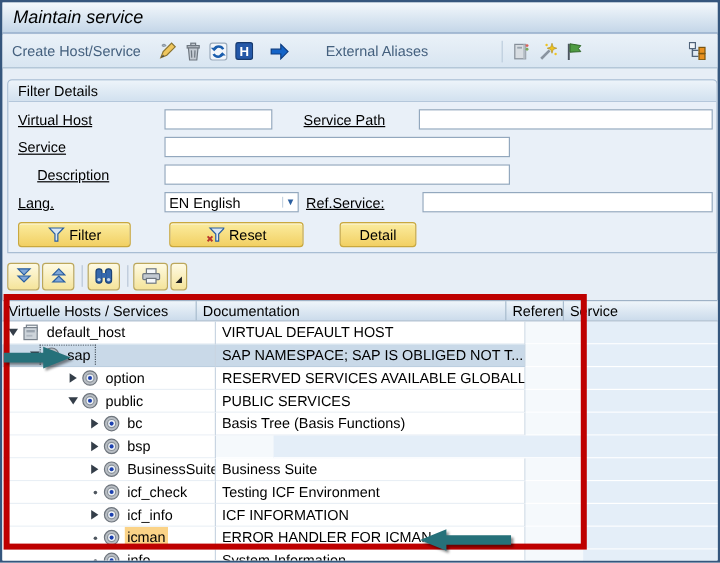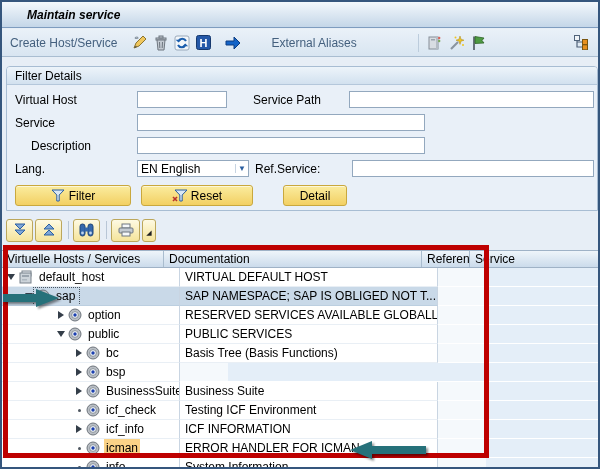--- a/index.html
+++ b/index.html
@@ -5,40 +5,40 @@
   * { margin:0; padding:0; box-sizing:border-box; }
   html,body { background:#fff; }
   body { font-family:"Liberation Sans", sans-serif; font-size:12px; color:#000; }
   .app { position:relative; width:600px; height:469px; border:2px solid #35567D;
          background:#E7EEF6; overflow:hidden; }
 
   
   .titlebar { position:absolute; left:0; top:0; right:0; height:26px;
               background:linear-gradient(#F3F8FC,#C4D6E8);
               border-bottom:1px solid #7E9CBF; display:flex; align-items:center; }
-  .titlebar .title { font-size:12px; font-weight:bold; font-style:italic; padding-left:9px;margin-left:16px; }
+  .titlebar .title { font-size:15px; font-weight:normal; font-style:italic; padding-left:9px; }
 
   
   .app-toolbar { position:absolute; left:0; top:27px; right:0; height:28px;
                  background:linear-gradient(#EAF1F8,#D8E5F1);
                  border-bottom:1px solid #A9BDD1; display:flex; align-items:center; }
   .tb-text { color:#44607E; white-space:nowrap;margin-left:28px; }
   .tb-btn { display:flex; align-items:center; gap:2px; cursor:default; padding:0 3px; }
   .tb-ico { display:inline-block; line-height:0; }
   .tb-sep { width:1px; height:18px; background:#BCCCDC; margin:0 4px; }
   .spacer { flex:1; }
 
   
   .filter-group { position:absolute; left:4px; top:64px; width:592px; height:145px;
                   border:1px solid #A8BDD3; border-radius:4px 4px 0 0; background:#E9F0F8; }
   .fg-header { height:18px; line-height:18px; padding-left:8px;
                background:linear-gradient(#EDF4FA,#D2E1EF);
                border-bottom:1px solid #B4C7DB; border-radius:3px 3px 0 0; }
   .fg-body { position:relative; height:125px; }
-  .flabel { position:absolute; white-space:nowrap; }
+  .flabel { position:absolute; white-space:nowrap;text-decoration:underline; }
   .finput { position:absolute; height:17px; border:1px solid #93A8BE; background:#fff;
             font-family:"Liberation Sans",sans-serif; font-size:12px; padding:0 3px; }
   .dropdown { position:absolute; height:17px; border:1px solid #93A8BE; background:#fff;
               display:flex; align-items:center; }
   .dropdown .dd-val { flex:1; padding-left:3px; }
   .dd-arrow { width:13px; text-align:center; color:#2B5FA0; font-size:8px;
               border-left:1px solid #C7D4E2; }
   .ybtn { position:absolute; height:21px; border:1px solid #C9A83E; border-radius:3px;
           background:linear-gradient(#FBEC9F,#F2D063); display:flex; align-items:center;
           justify-content:center; gap:4px; font-size:12px; cursor:default;
@@ -208,21 +208,21 @@
       <input class="finput" style="left: 130px; top: 52px; width: 288px;" type="text" value="">
 
       <span class="flabel" style="left:8px; top:77px">Lang.</span>
       <div class="dropdown" style="left:130px; top:75px; width:112px">
         <span class="dd-val">EN English</span>
         <span class="dd-arrow">▼</span>
       </div>
       <span class="flabel" style="left:248px; top:77px">Ref.Service:</span>
       <input class="finput" style="left: 345px; top: 75px; width: 242px;" type="text" value="">
 
-      <button class="ybtn" style="left:8px; top:100px; width:116px">
+      <button class="ybtn" style="left:8px; top:100px; width:94px">
         <span class="tb-ico">
           <svg width="14" height="13" viewBox="0 0 14 13">
             <path d="M1 1 L13 1 L8.2 6 L8.2 12 L5.8 12 L5.8 6 Z" fill="#D9E7F4" stroke="#2B5FA0"></path>
           </svg>
         </span>
         <span>Filter</span>
       </button>
       <button class="ybtn" style="left:134px; top:100px; width:112px">
         <span class="tb-ico">
           <svg width="15" height="13" viewBox="0 0 15 13">

